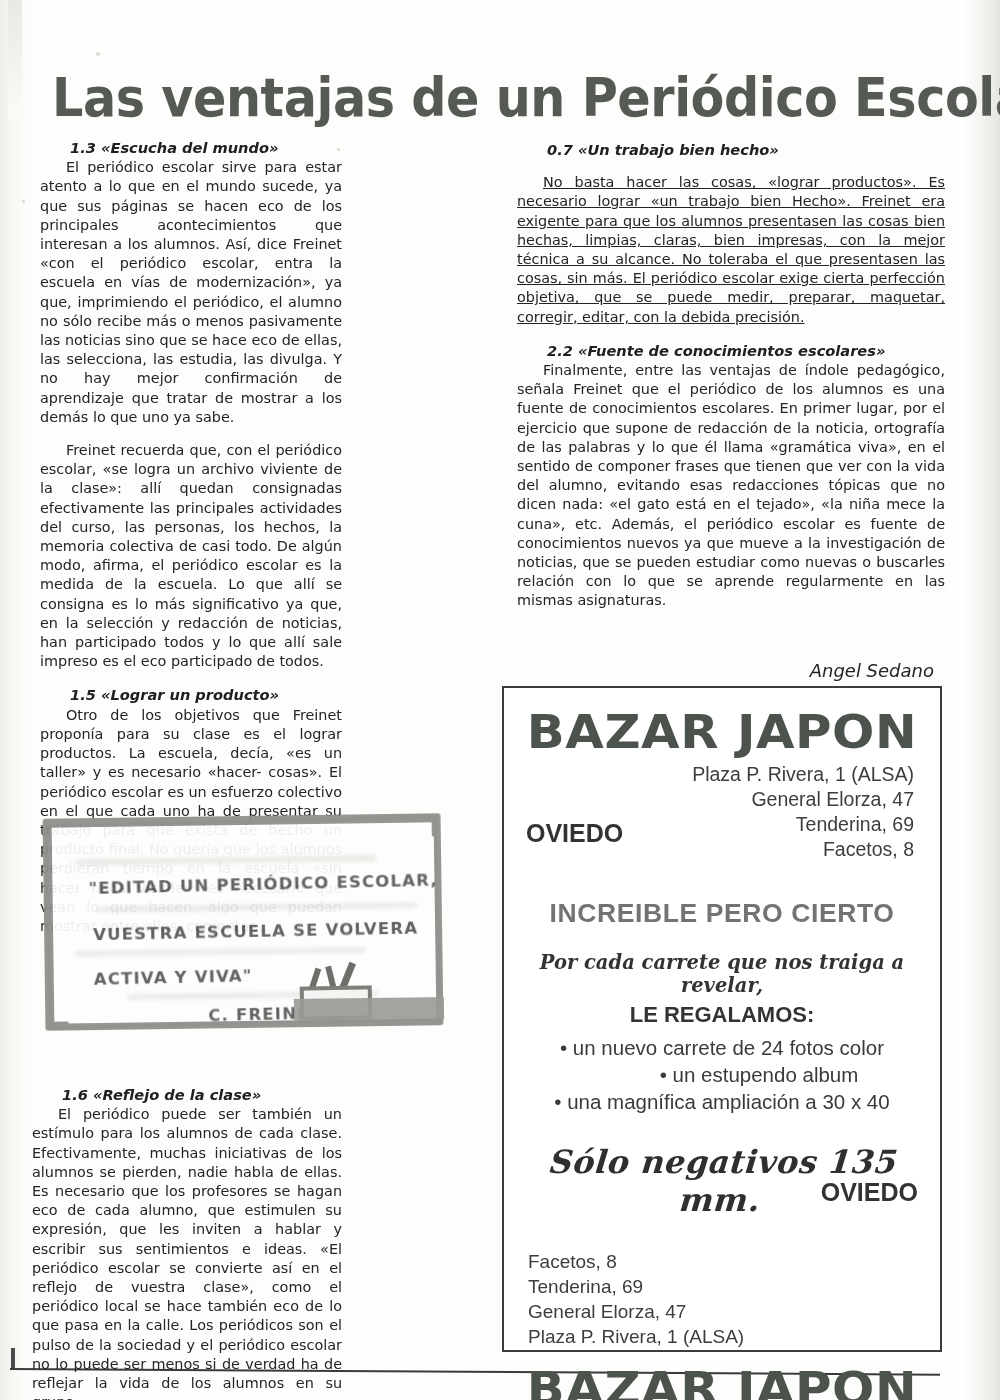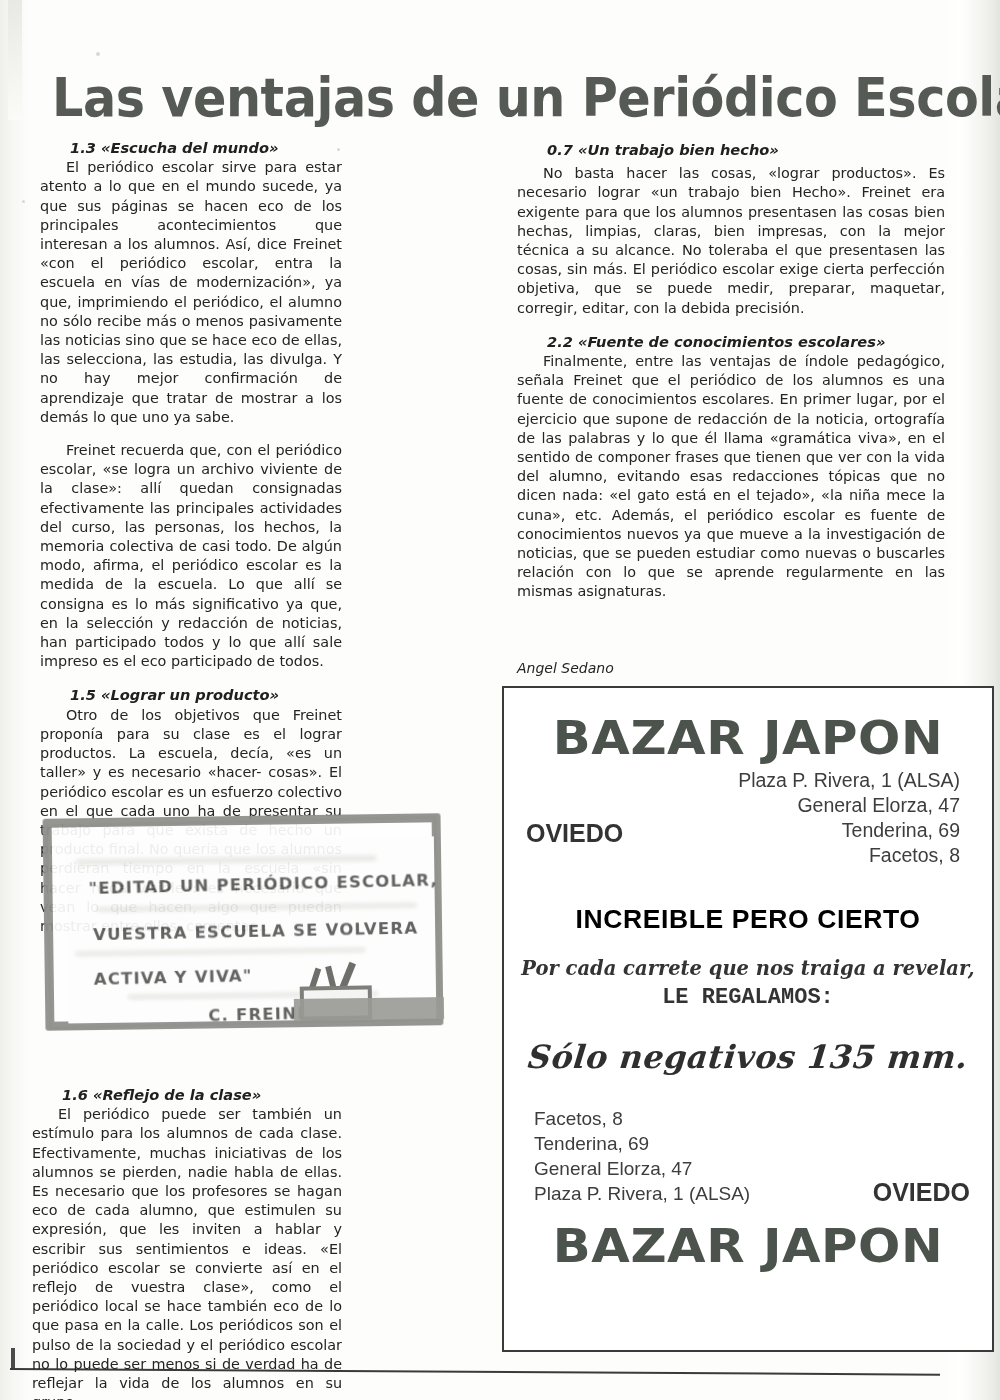--- a/index.html
+++ b/index.html
@@ -91,29 +91,30 @@
     text-indent: 30px;
     text-align: left;
     color: #202020;
     font-weight: bold;
   }
   .sec-body {
     margin: 0 0 14px 0;
     text-indent: 26px;
     hyphens: auto;
   }
-  .sec-body.gap-top { margin-top: 5px; }
+  .sec-body.gap-top { margin-top: 14px; text-decoration: underline; }
   .sec-body.last { margin-bottom: 0; }
 
   .byline {
     position: absolute;
-    left: 517px; top: 660px;
+    left: 506px; top: 660px;
     width: 428px;
+    text-align: right;
     font-style: italic;
-    font-size: 14px;
+    font-size: 18px;
     color: #242424;
   }
 
   
   .board-wrap {
     position: absolute;
     left: 44px; top: 816px;
     width: 404px; height: 246px;
   }
   .board-outer {
@@ -185,25 +186,25 @@
   .chalk-stick {
     position: absolute;
     background: #6e6e6b;
     filter: blur(0.5px);
   }
 
   
   .ad-box {
     position: absolute;
     left: 502px; top: 686px;
-    width: 492px; height: 666px;
+    width: 440px; height: 666px;
     border: 2.5px solid #3b3b3b;
     box-sizing: border-box;
     background: #ffffff;
-    padding: 14px;
+    padding: 8px;
   }
   .ad-logo {
     font-family: "DejaVu Sans", sans-serif;
     font-weight: bold;
     font-size: 47px;
     line-height: 52px;
     letter-spacing: 0.5px;
     color: #4c524c;
     text-align: center;
     transform: scaleX(1.06);
@@ -225,35 +226,35 @@
     font-size: 25px;
     color: #333333;
     position: absolute;
     left: 22px; top: 131px;
   }
   .ad-headline {
     font-family: "Liberation Sans", sans-serif;
     font-weight: bold;
     font-size: 26.5px;
     letter-spacing: 0.6px;
-    color: #000000;
+    color: #737373;
     text-align: center;
     margin-top: 36px;
   }
   .ad-sub-italic {
     font-family: "DejaVu Serif", serif;
     font-style: italic;
     font-size: 19.5px;
     color: #333333;
     text-align: center;
     margin-top: 22px;
     font-weight: bold;
   }
   .ad-regalamos {
-    font-family: Liberation Mono, monospace;
+    font-family: Liberation Sans, sans-serif;
     font-weight: bold;
     font-size: 22px;
     color: #333333;
     text-align: center;
     margin-top: 5px;
   }
   .ad-bullets {
     margin-top: 6px;
     text-align: center;
   }
@@ -377,20 +378,25 @@
       <div>General Elorza, 47</div>
       <div>Tenderina, 69</div>
       <div>Facetos, 8</div>
     </div>
 
     <div class="ad-headline">INCREIBLE PERO CIERTO</div>
 
     <div class="ad-sub-italic">Por cada carrete que nos traiga a revelar,</div>
     <div class="ad-regalamos">LE REGALAMOS:</div>
 
+    <div class="ad-bullets">
+      <div class="ad-bullet">• un nuevo carrete de 24 fotos color</div>
+      <div class="ad-bullet b2">• un estupendo album</div>
+      <div class="ad-bullet">• una magnífica ampliación a 30 x 40</div>
+    </div>
 
     <div class="ad-script">Sólo negativos 135 mm.</div>
 
     <div class="ad-city-bottom">OVIEDO</div>
 
     <div class="ad-addr-bottom">
       <div>Facetos, 8</div>
       <div>Tenderina, 69</div>
       <div>General Elorza, 47</div>
       <div>Plaza P. Rivera, 1 (ALSA)</div>

